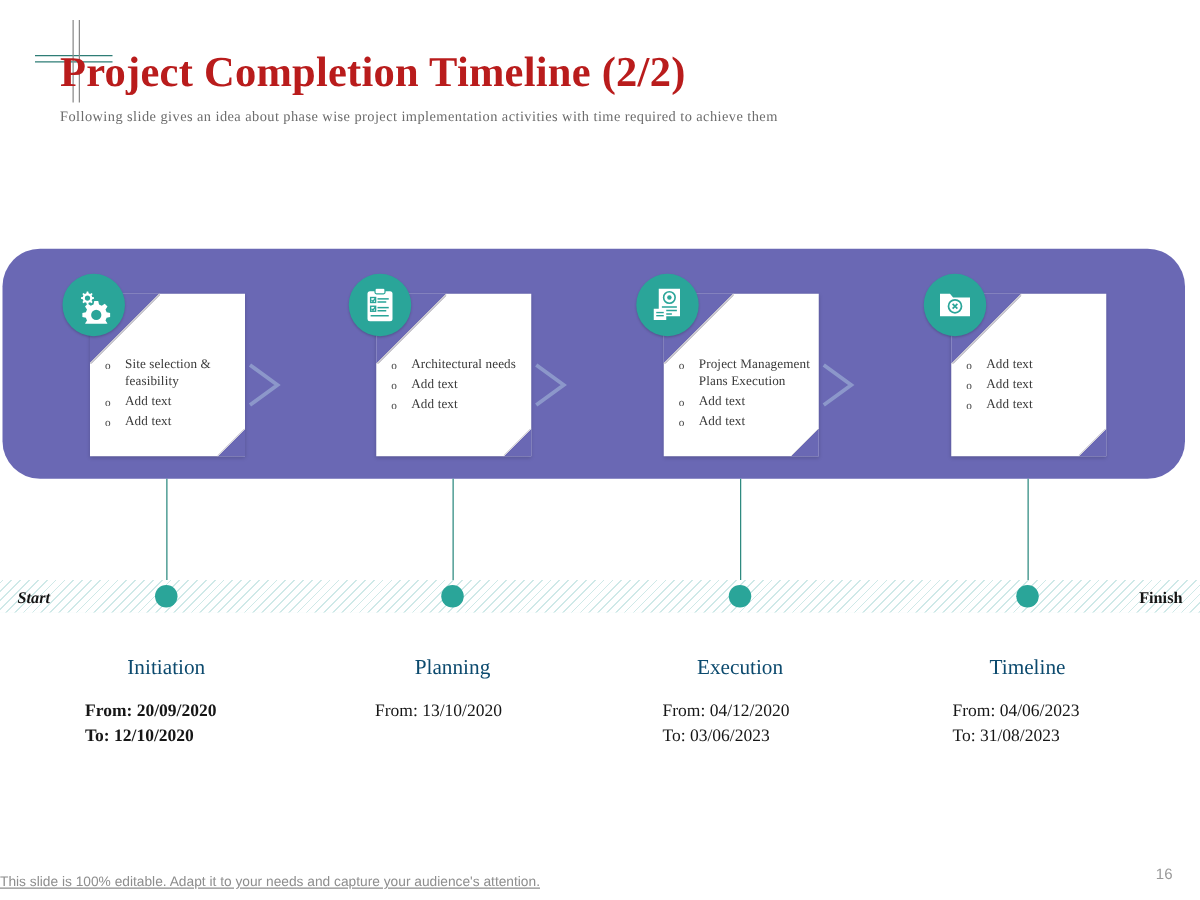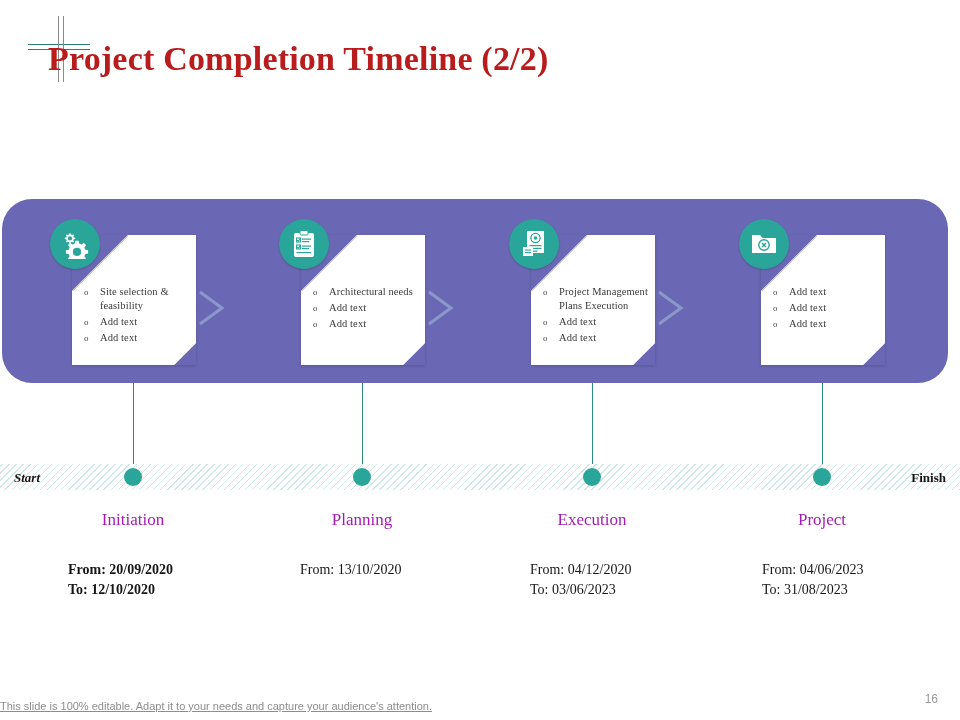--- a/index.html
+++ b/index.html
@@ -177,25 +177,25 @@
     position: absolute;
     top: 468px;
     width: 18px; height: 18px;
     border-radius: 50%;
     background: #2aa599;
   }
 
   
   .phase-name {
     position: absolute;
-    top: 510px;
+    top: 524px;
     width: 200px;
     text-align: center;
     font-size: 17px;
-    color: #a21caf;
+    color: #0c4a6e;
   }
   .phase-dates {
     position: absolute;
     top: 560px;
     width: 200px;
     text-align: left;
     font-size: 14px;
     line-height: 20px;
     color: #161616;
   }
@@ -223,20 +223,21 @@
 <body>
 
 <div id="header-block">
   <div id="title-deco">
     <div class="hline a"></div>
     <div class="hline b"></div>
     <div class="vline a"></div>
     <div class="vline b"></div>
   </div>
   <div id="page-title">Project Completion Timeline (2/2)</div>
+  <div id="page-subtitle">Following slide gives an idea about phase wise project implementation activities with time required to achieve them</div>
 </div>
 
 <div id="banner"></div>
 
 <svg class="chevron" style="left:196px;" viewBox="0 0 34 40">
   <path d="M4 4 L26 20 L4 36" fill="none" stroke="#bcd9ea" stroke-width="3"></path>
 </svg>
 <svg class="chevron" style="left:425px;" viewBox="0 0 34 40">
   <path d="M4 4 L26 20 L4 36" fill="none" stroke="#bcd9ea" stroke-width="3"></path>
 </svg>
@@ -375,21 +376,21 @@
 <div id="label-finish">Finish</div>
 
 <div class="milestone-dot" style="left:124px;"></div>
 <div class="milestone-dot" style="left:353px;"></div>
 <div class="milestone-dot" style="left:583px;"></div>
 <div class="milestone-dot" style="left:813px;"></div>
 
 <div class="phase-name" style="left:33px;">Initiation</div>
 <div class="phase-name" style="left:262px;">Planning</div>
 <div class="phase-name" style="left:492px;">Execution</div>
-<div class="phase-name" style="left:722px;">Project</div>
+<div class="phase-name" style="left:722px;">Timeline</div>
 
 <div class="phase-dates" style="left:68px;font-weight:bold;">
   <div>From: 20/09/2020</div>
   <div>To: 12/10/2020</div>
 </div>
 <div class="phase-dates" style="left:300px;">
   <div>From: 13/10/2020</div>
 </div>
 <div class="phase-dates" style="left:530px;">
   <div>From: 04/12/2020</div>

